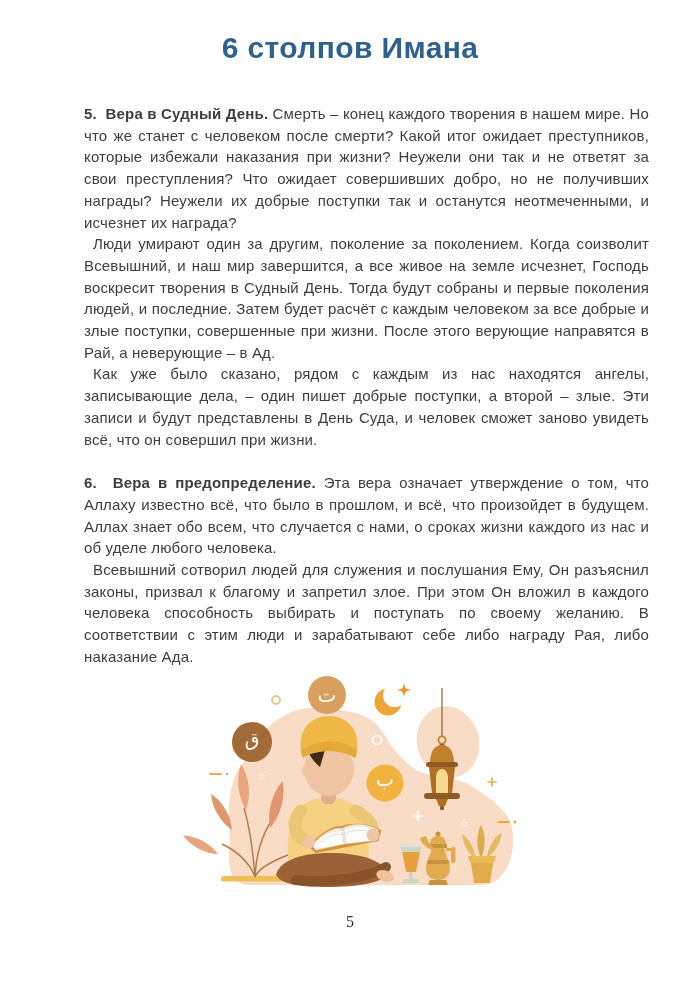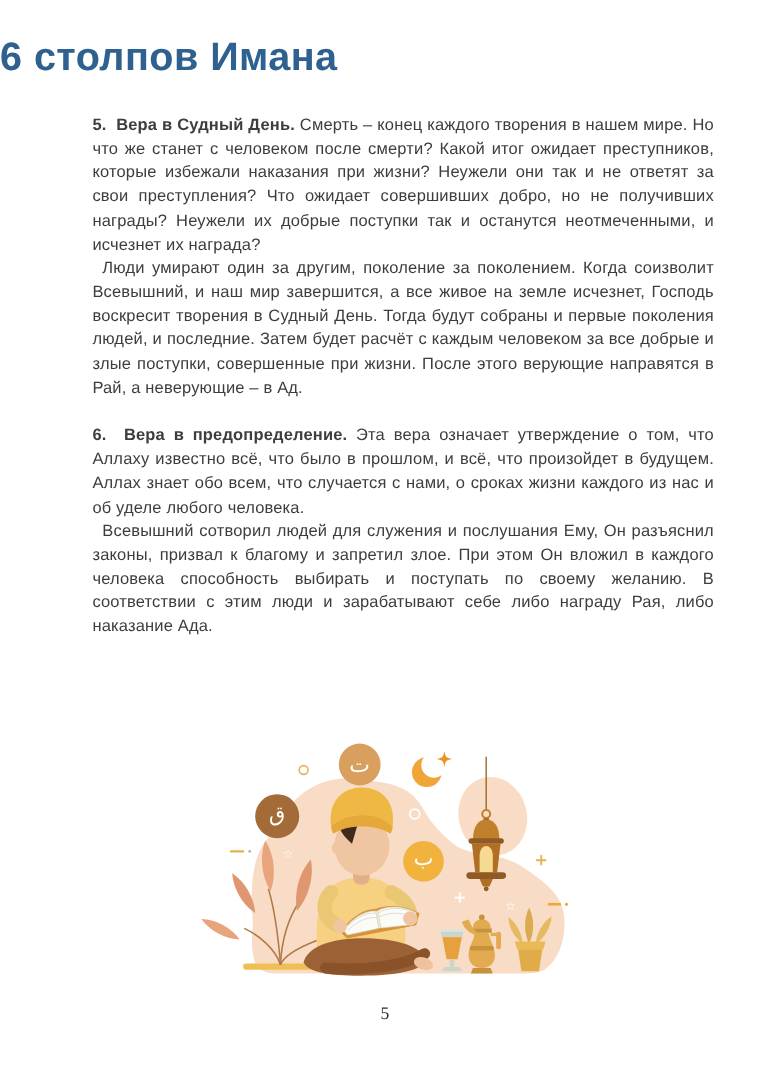--- a/index.html
+++ b/index.html
@@ -10,21 +10,22 @@
     height: 990px;
     background: #ffffff;
     overflow: hidden;
     font-family: "Liberation Sans", sans-serif;
   }
   .title {
     position: absolute;
     top: 31px; left: 0;
     width: 100%;
     margin: 0;
-    font-size: 36px;
+    text-align: center;
+    font-size: 30px;
     font-weight: 700;
     letter-spacing: 0.4px;
     color: #2e6090;
   }
   .content {
     position: absolute;
     top: 103px;
     left: 84px;
     width: 565px;
     font-size: 15px;
@@ -59,20 +60,21 @@
 <body>
 
 <div class="page">
 
   <h1 class="title">6 столпов Имана</h1>
 
   <div class="content">
     <p class="para"><b class="lead">5.&nbsp; Вера в Судный День.</b>
       <span>Смерть – конец каждого творения в нашем мире. Но что же станет с человеком после смерти? Какой итог ожидает преступников, которые избежали наказания при жизни? Неужели они так и не ответят за свои преступления? Что ожидает совершивших добро, но не получивших награды? Неужели их добрые поступки так и останутся неотмеченными, и исчезнет их награда?</span></p>
     <p class="para indent">Люди умирают один за другим, поколение за поколением. Когда соизволит Всевышний, и наш мир завершится, а все живое на земле исчезнет, Господь воскресит творения в Судный День. Тогда будут собраны и первые поколения людей, и последние. Затем будет расчёт с каждым человеком за все добрые и злые поступки, совершенные при жизни. После этого верующие направятся в Рай, а неверующие – в Ад.</p>
+    <p class="para indent">Как уже было сказано, рядом с каждым из нас находятся ангелы, записывающие дела, – один пишет добрые поступки, а второй – злые. Эти записи и будут представлены в День Суда, и человек сможет заново увидеть всё, что он совершил при жизни.</p>
     <p class="para section-gap"><b class="lead">6.&nbsp; Вера в предопределение.</b>
       <span>Эта вера означает утверждение о том, что Аллаху известно всё, что было в прошлом, и всё, что произойдет в будущем. Аллах знает обо всем, что случается с нами, о сроках жизни каждого из нас и об уделе любого человека.</span></p>
     <p class="para indent">Всевышний сотворил людей для служения и послушания Ему, Он разъяснил законы, призвал к благому и запретил злое. При этом Он вложил в каждого человека способность выбирать и поступать по своему желанию. В соответствии с этим люди и зарабатывают себе либо награду Рая, либо наказание Ада.</p>
   </div>
 
   <div class="illustration">
     <svg viewBox="0 0 340 240" xmlns="http://www.w3.org/2000/svg">
 
       <path fill="#f8dcc6" d="M50,170 C46,130 52,105 63,93 C75,78 82,62 93,53 C105,43 122,36 140,38
            C158,40 176,41 188,48 C202,56 205,68 213,78 C221,88 228,94 236,100

